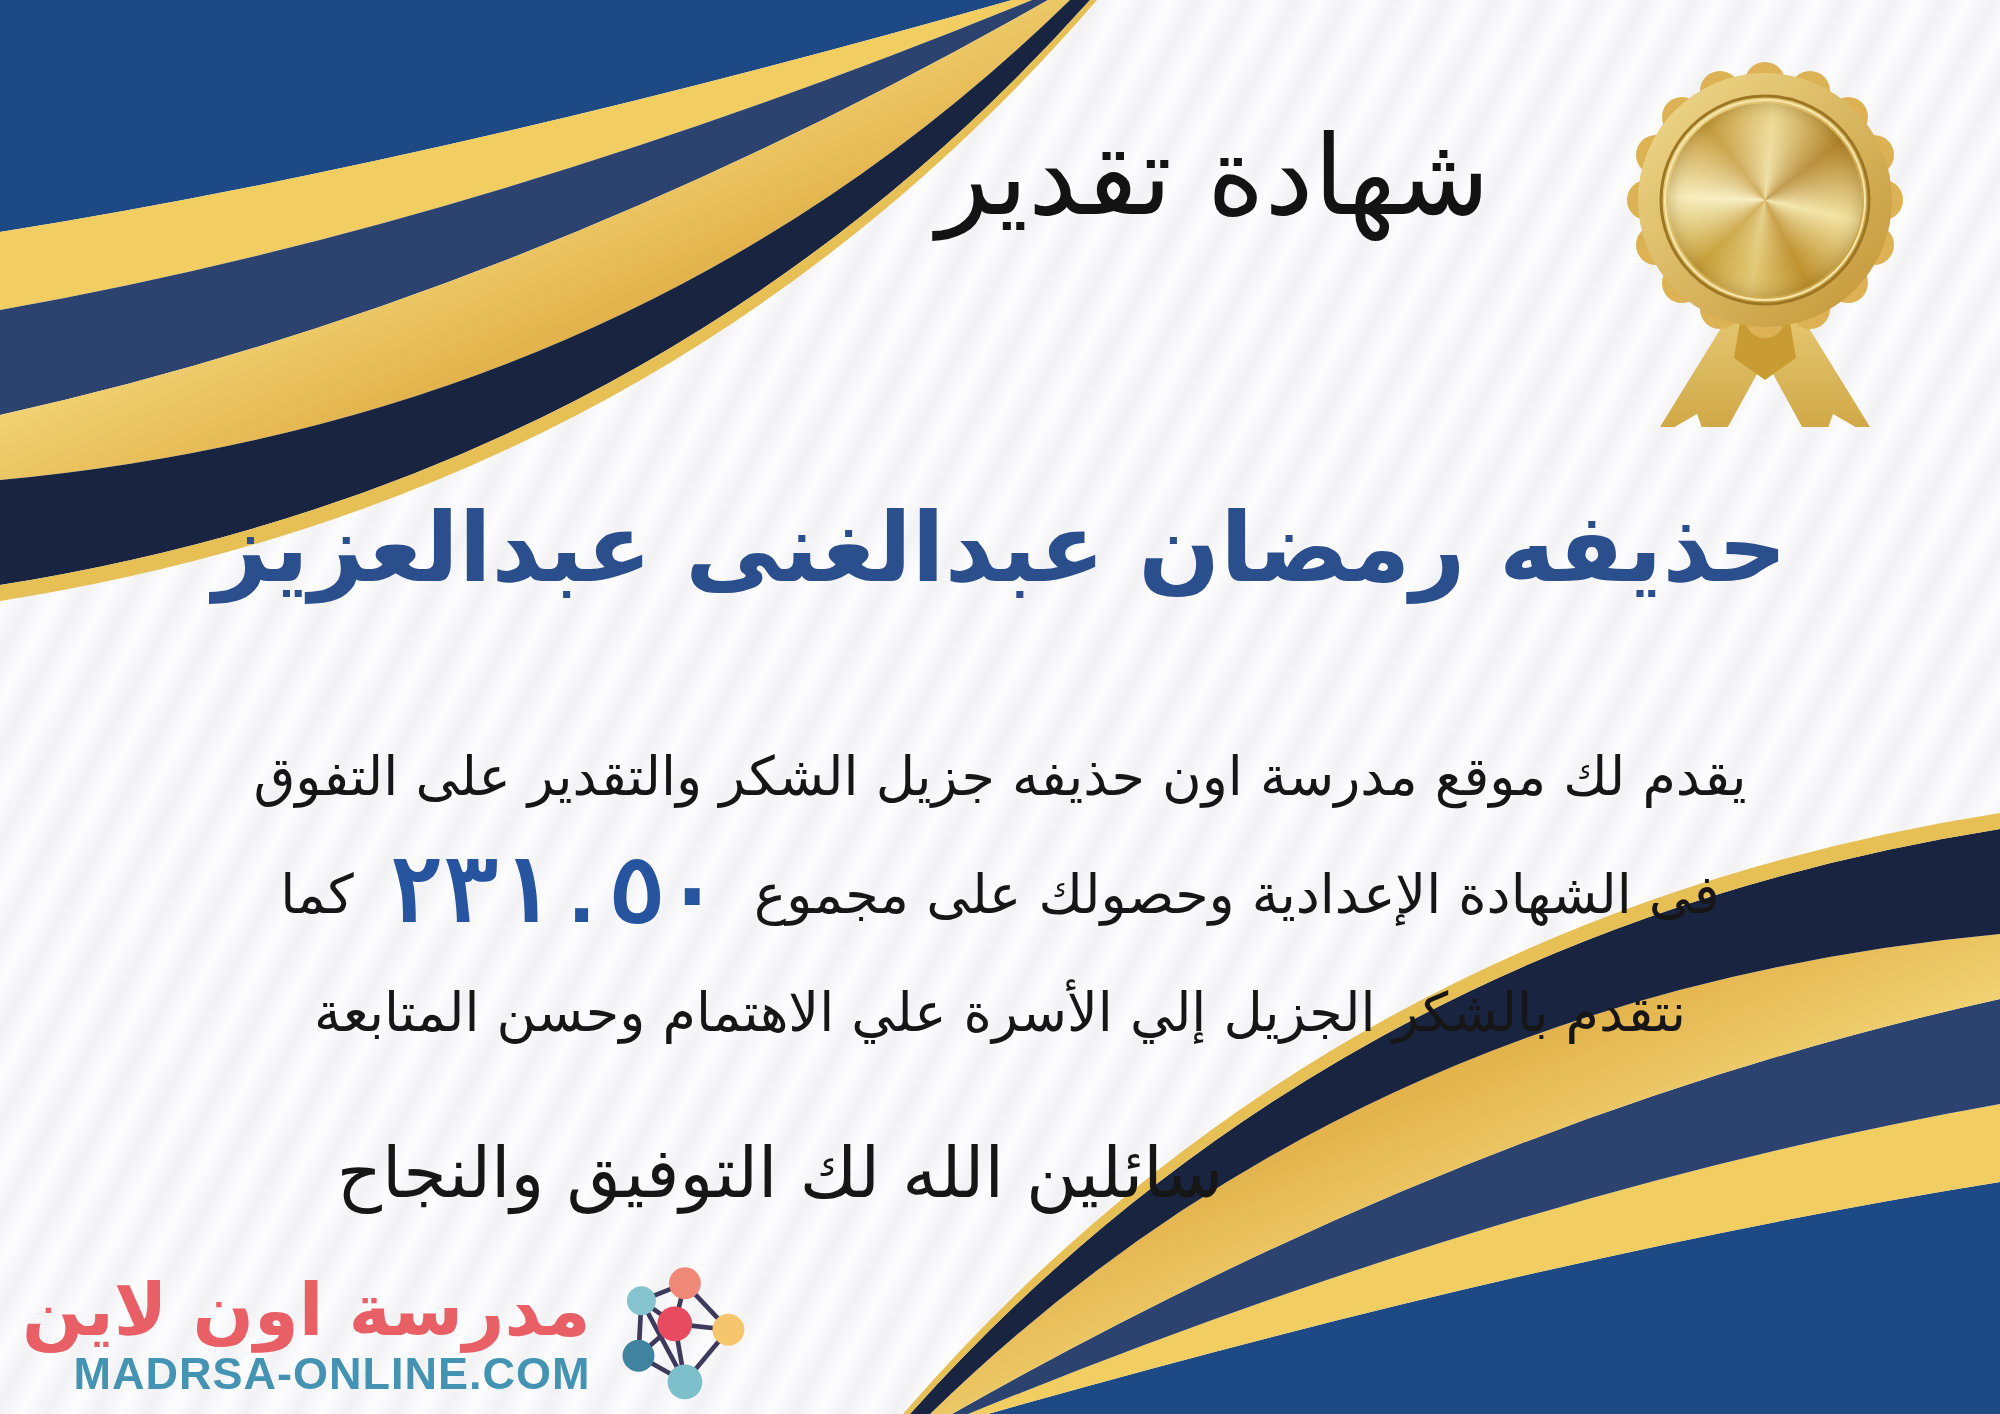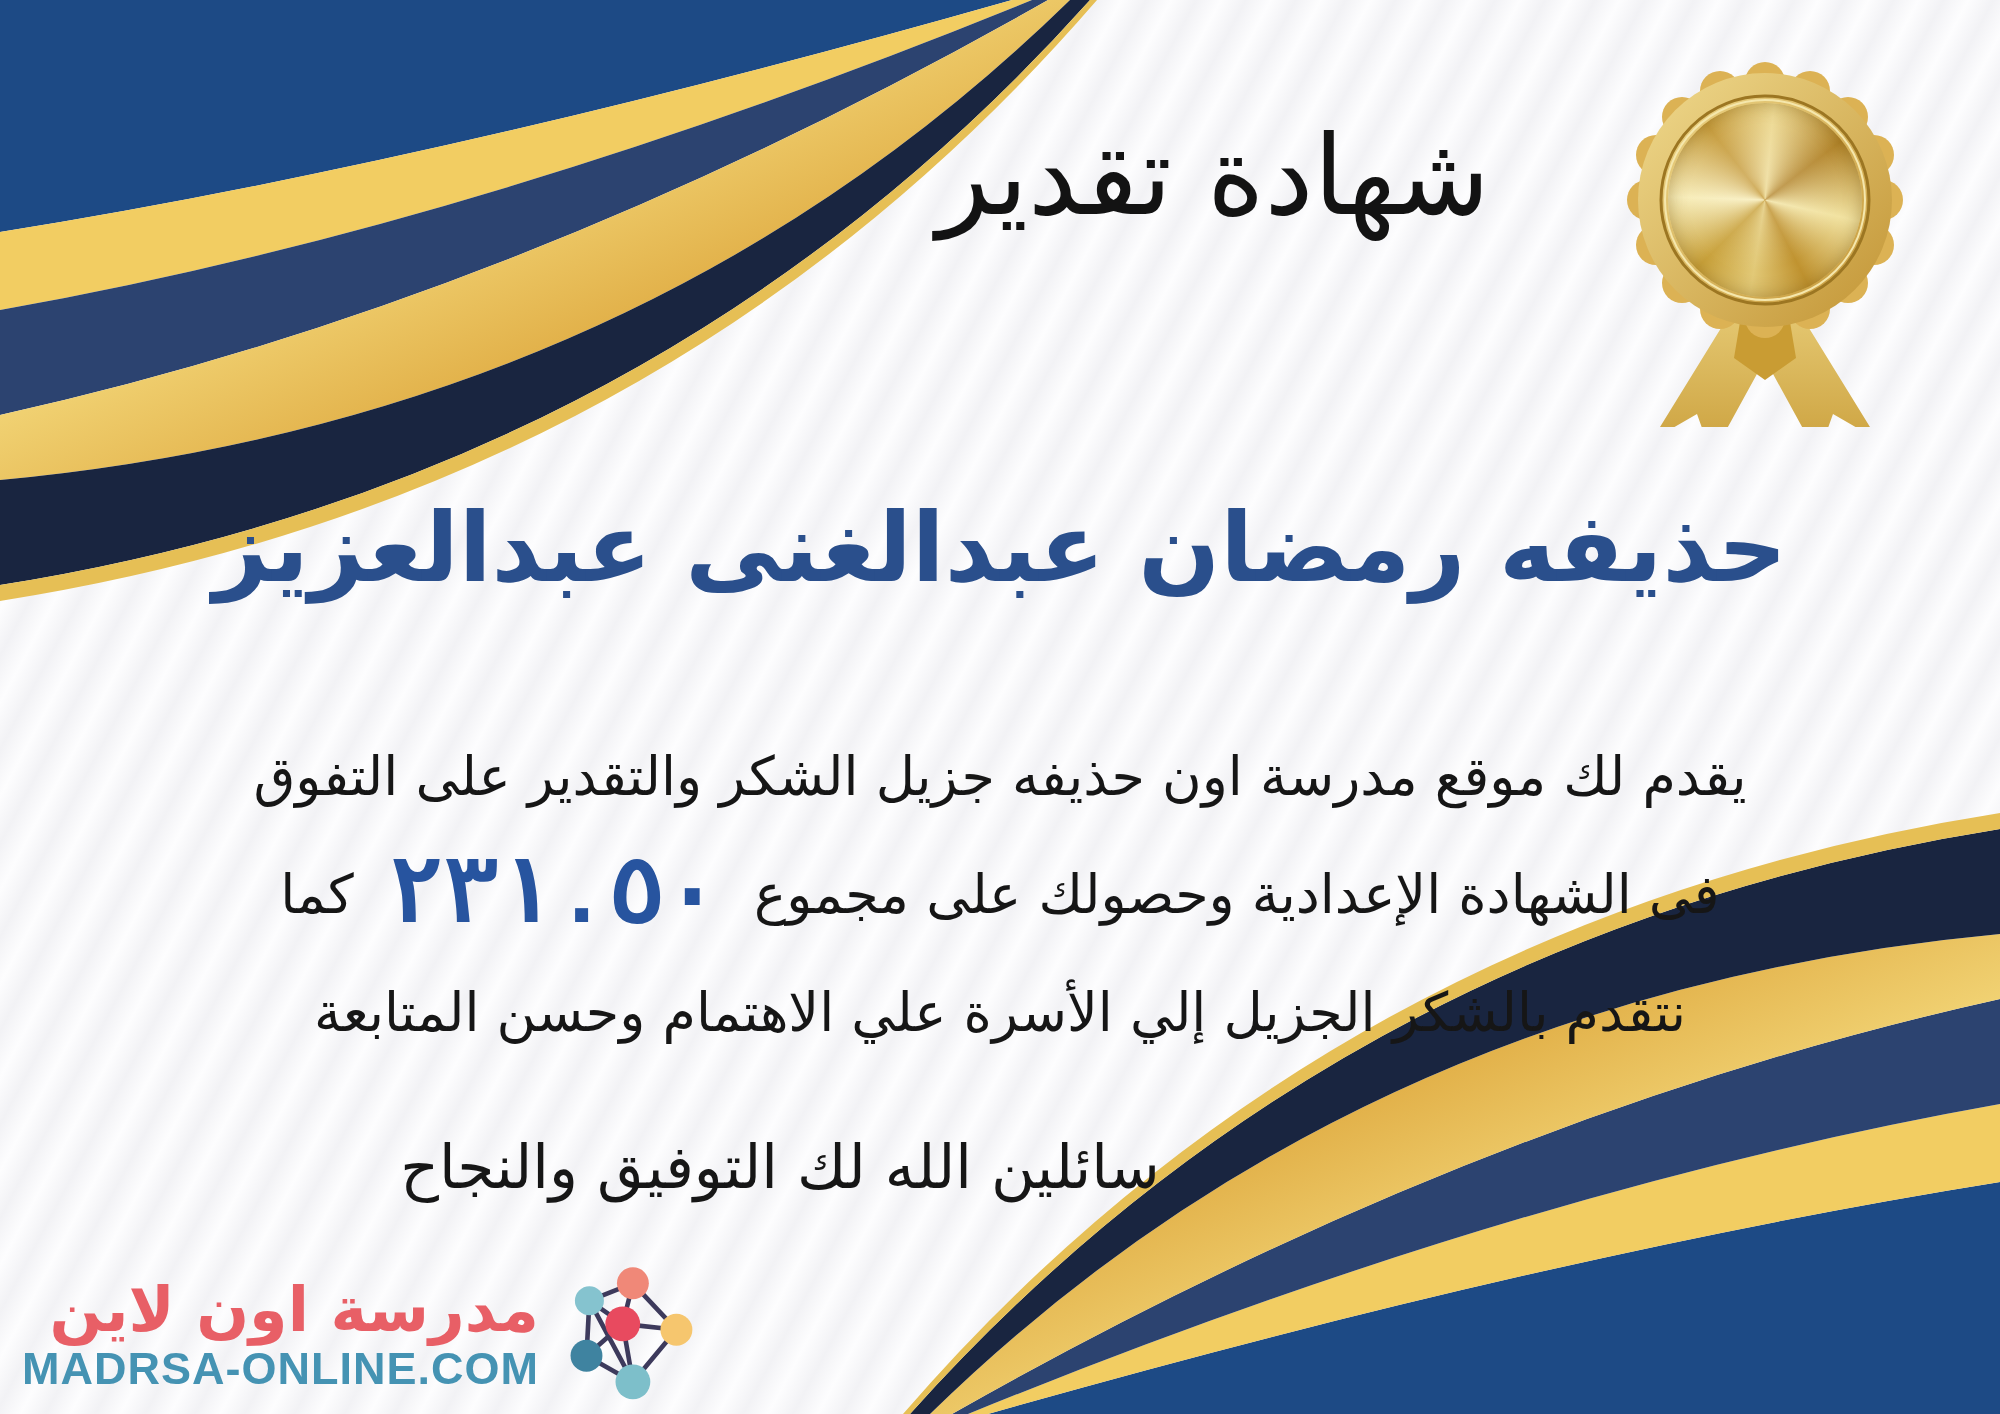--- a/index.html
+++ b/index.html
@@ -29,42 +29,42 @@
     text-align:center;direction:rtl;color:#161616;font-size:54px;
   }
   .body-text .line{height:118px;line-height:118px;white-space:nowrap;}
   .score{
     font-size:92px;font-weight:bold;color:#27549f;
     margin:0 34px;vertical-align:middle;direction:ltr;unicode-bidi:embed;font-family:Liberation Mono, monospace;
   }
   .closing{
     position:absolute;top:1132px;left:0;width:1560px;
     text-align:center;direction:rtl;white-space:nowrap;
-    font-size:60px;color:#161616;
+    font-size:70px;color:#161616;
   }
 
   
   .medal{position:absolute;left:1600px;top:42px;width:330px;height:385px;}
   .medal svg{position:absolute;left:0;top:0;}
   .medal-disc{
     position:absolute;left:68px;top:61px;width:194px;height:194px;
     border-radius:50%;
     background:
       radial-gradient(circle at 44% 38%, rgba(255,255,255,.28), rgba(255,255,255,0) 58%),
       conic-gradient(from 225deg,
         #c9a23c, #f7ecb6 13%, #c3962f 27%, #ecd78c 39%,
         #b3852a 52%, #f2e3a2 66%, #c09330 80%, #e2c977 90%, #c9a23c 100%);
     box-shadow:inset 0 0 18px rgba(120,85,10,.45);
   }
 
   
   .logo{position:absolute;left:22px;bottom:6px;display:flex;align-items:center;gap:16px;}
   .logo-textcol{display:flex;flex-direction:column;align-items:flex-end;}
   .logo-ar{
-    font-size:62px;font-weight:bold;color:#e85f66;direction:rtl;
+    font-size:72px;font-weight:bold;color:#e85f66;direction:rtl;
     line-height:1.1;white-space:nowrap;
   }
   .logo-domain{
     font-family:"Liberation Sans",sans-serif;
     font-size:45px;font-weight:bold;color:#4593b3;
     letter-spacing:1px;white-space:nowrap;margin-top:-2px;
   }
 </style>
 </head>
 <body>

